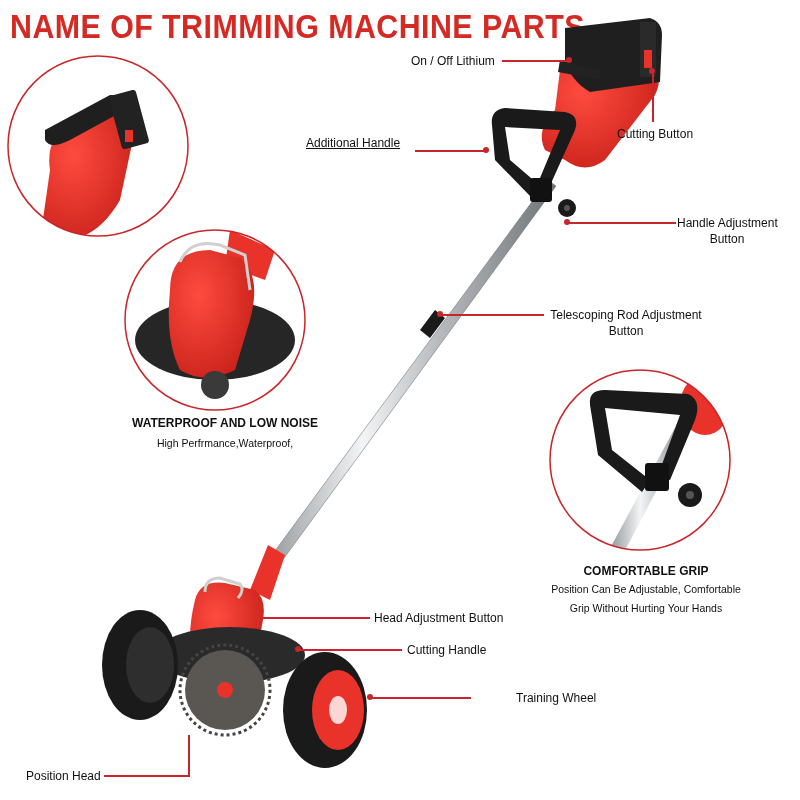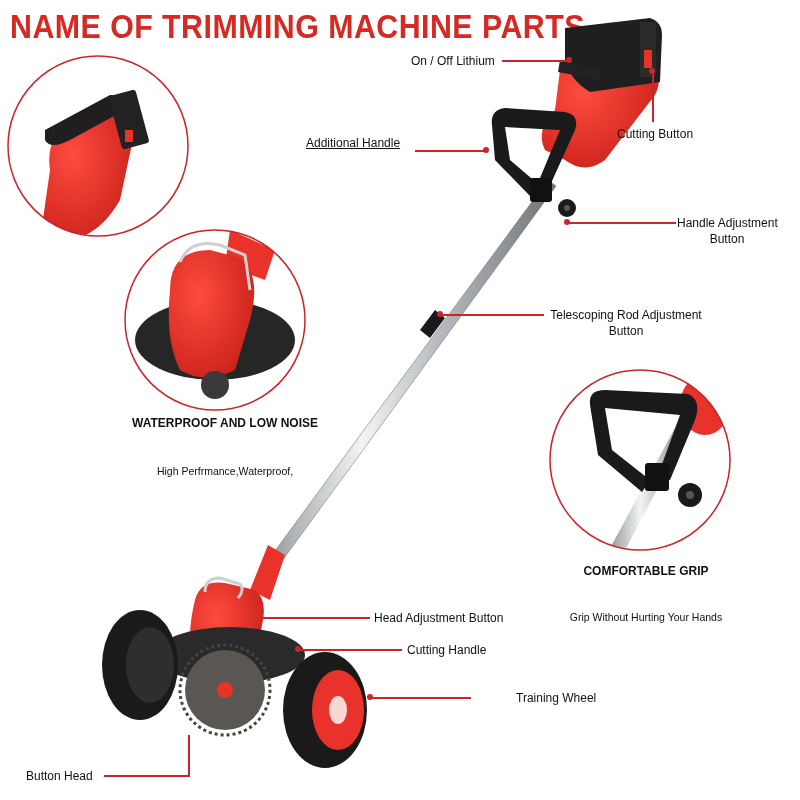--- a/index.html
+++ b/index.html
@@ -3,21 +3,21 @@
 <meta charset="utf-8">
 <style>
   html, body { margin:0; padding:0; background:#ffffff; }
   body { width:800px; height:800px; position:relative; overflow:hidden; font-family:"Liberation Sans", sans-serif; color:#111; }
   .title { position:absolute; left:10px; top:8px; font-family:"Liberation Sans", sans-serif; font-weight:bold; font-size:33px; letter-spacing:0.5px; color:#d42a23; transform:scaleX(0.92); transform-origin:left top; white-space:nowrap; }
   .label { position:absolute; font-size:12px; color:#111; white-space:nowrap; }
   .label.center { text-align:center; }
   .leader { position:absolute; background:#c8262a; }
   .dot { position:absolute; width:6px; height:6px; border-radius:50%; background:#c8262a; }
   .heading { position:absolute; font-weight:bold; font-size:12px; color:#111; text-align:center; white-space:nowrap; }
-  .desc { position:absolute; font-size:10.5px; color:#111; text-align:center; line-height:19px; white-space:nowrap;margin-top:28px; }
+  .desc { position:absolute; font-size:10.5px; color:#111; text-align:center; line-height:19px; white-space:nowrap; }
   svg { position:absolute; left:0; top:0; }
 </style>
 </head>
 <body>
 
 <div class="title">NAME OF TRIMMING MACHINE PARTS</div>
 
 <svg width="800" height="800" viewBox="0 0 800 800">
   <defs>
     <linearGradient id="steel" x1="0" y1="0" x2="1" y2="0">
@@ -148,25 +148,26 @@
 <div class="label" style="left:374px; top:611px;">Head Adjustment Button</div>
 
 <div class="dot" style="left:295px; top:646px;"></div>
 <div class="leader" style="left:299px; top:649px; width:103px; height:1.5px;"></div>
 <div class="label" style="left:407px; top:643px;">Cutting Handle</div>
 
 <div class="dot" style="left:367px; top:694px;"></div>
 <div class="leader" style="left:371px; top:697px; width:100px; height:1.5px;"></div>
 <div class="label" style="left:476px; top:691px;margin-left:40px;">Training Wheel</div>
 
-<div class="label" style="left:26px; top:769px;">Button Head</div>
+<div class="label" style="left:26px; top:769px;">Position Head</div>
 <div class="leader" style="left:104px; top:775px; width:86px; height:1.5px;"></div>
 <div class="leader" style="left:188px; top:735px; width:1.5px; height:41px;"></div>
 
 <div class="heading" style="left:100px; top:416px; width:250px;">WATERPROOF AND LOW NOISE</div>
 <div class="desc" style="left:100px; top:434px; width:250px;">
   <div>High Perfrmance,Waterproof,</div>
 </div>
 
 <div class="heading" style="left:546px; top:564px; width:200px;text-align:center;">COMFORTABLE GRIP</div>
 <div class="desc" style="left:526px; top:580px; width:240px;">
+  <div>Position Can Be Adjustable, Comfortable</div>
   <div>Grip Without Hurting Your Hands</div>
 </div>
 
 </body></html>

